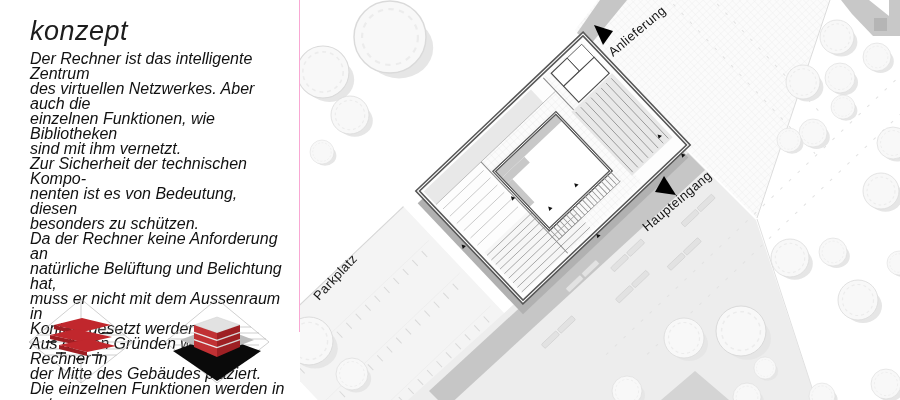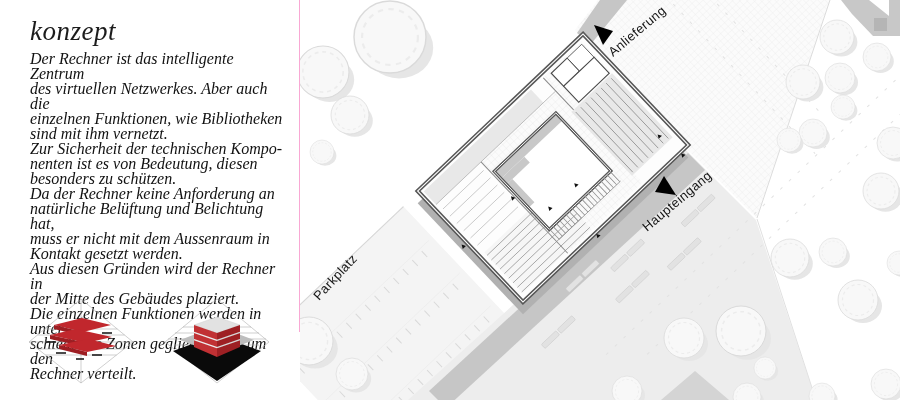--- a/index.html
+++ b/index.html
@@ -1,19 +1,19 @@
 <!DOCTYPE html>
 <html><head>
 <meta charset="utf-8">
 <style>
   html,body{margin:0;padding:0;background:#ffffff;}
   body{width:900px;height:400px;position:relative;overflow:hidden;
        font-family:"Liberation Sans","DejaVu Sans",sans-serif;}
   .left-panel{position:absolute;left:0;top:0;width:299px;height:332px;
-      border-right:7px solid #f9a8d4;background:#fff;font-family:Liberation Serif, serif;}
+      border-right:7px solid #f9a8d4;background:#fff;}
   .left-panel h1{margin:16px 0 4px 30px;font-size:27px;font-style:italic;
       font-weight:400;color:#1c1c1c;letter-spacing:.5px;}
   .left-panel p{margin:2px 0 0 30px;width:258px;font-size:16px;line-height:15px;
       font-style:italic;color:#111;white-space:pre-line;}
   .diagrams{position:absolute;left:0;top:292px;width:299px;height:100px;}
   .diagrams svg{position:absolute;top:4px;}
   #diagram-zones{left:26px;}
   #diagram-core{left:162px;}
   .plan-wrap{position:absolute;left:300px;top:0;width:600px;height:400px;}
   .plabel{font-size:13px;fill:#141414;letter-spacing:.4px;}

